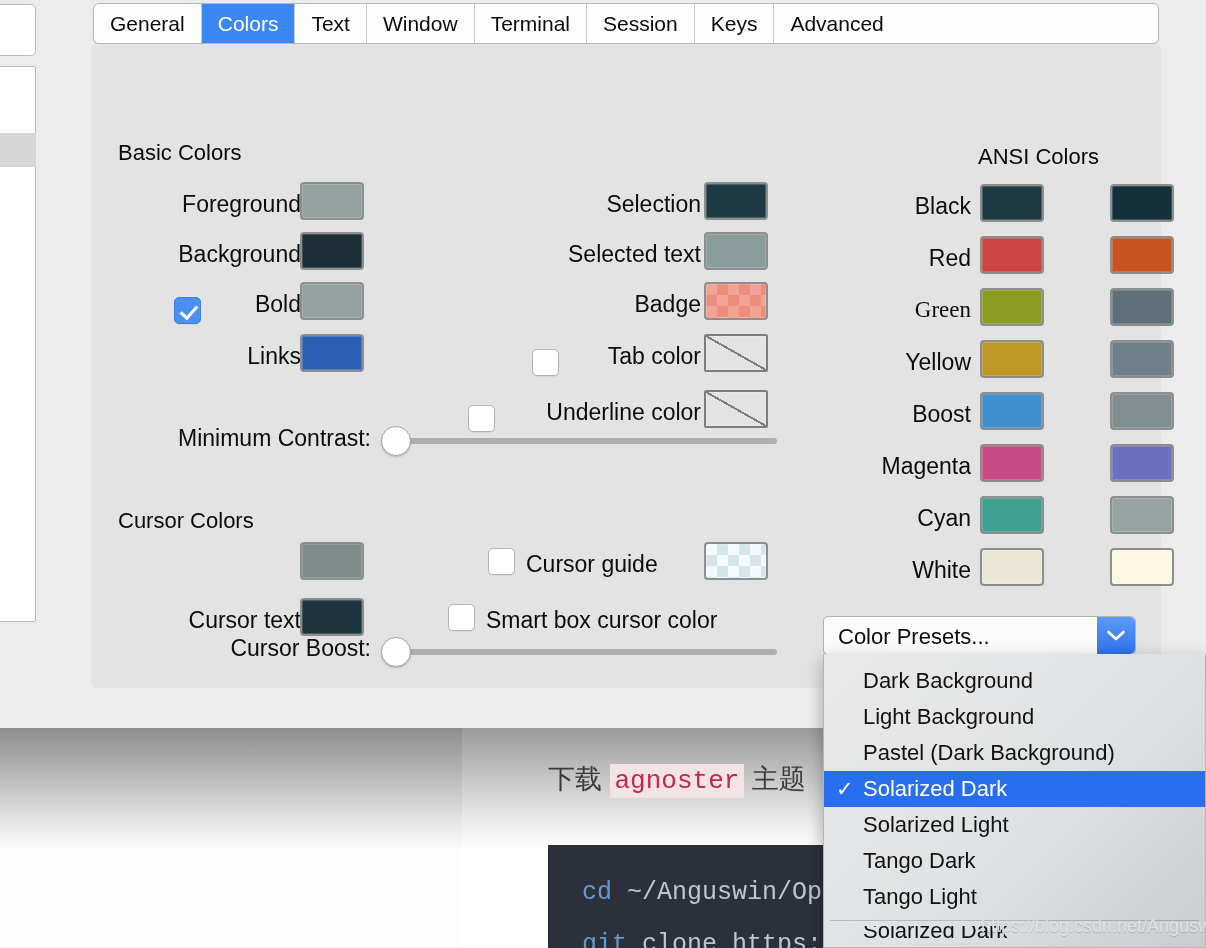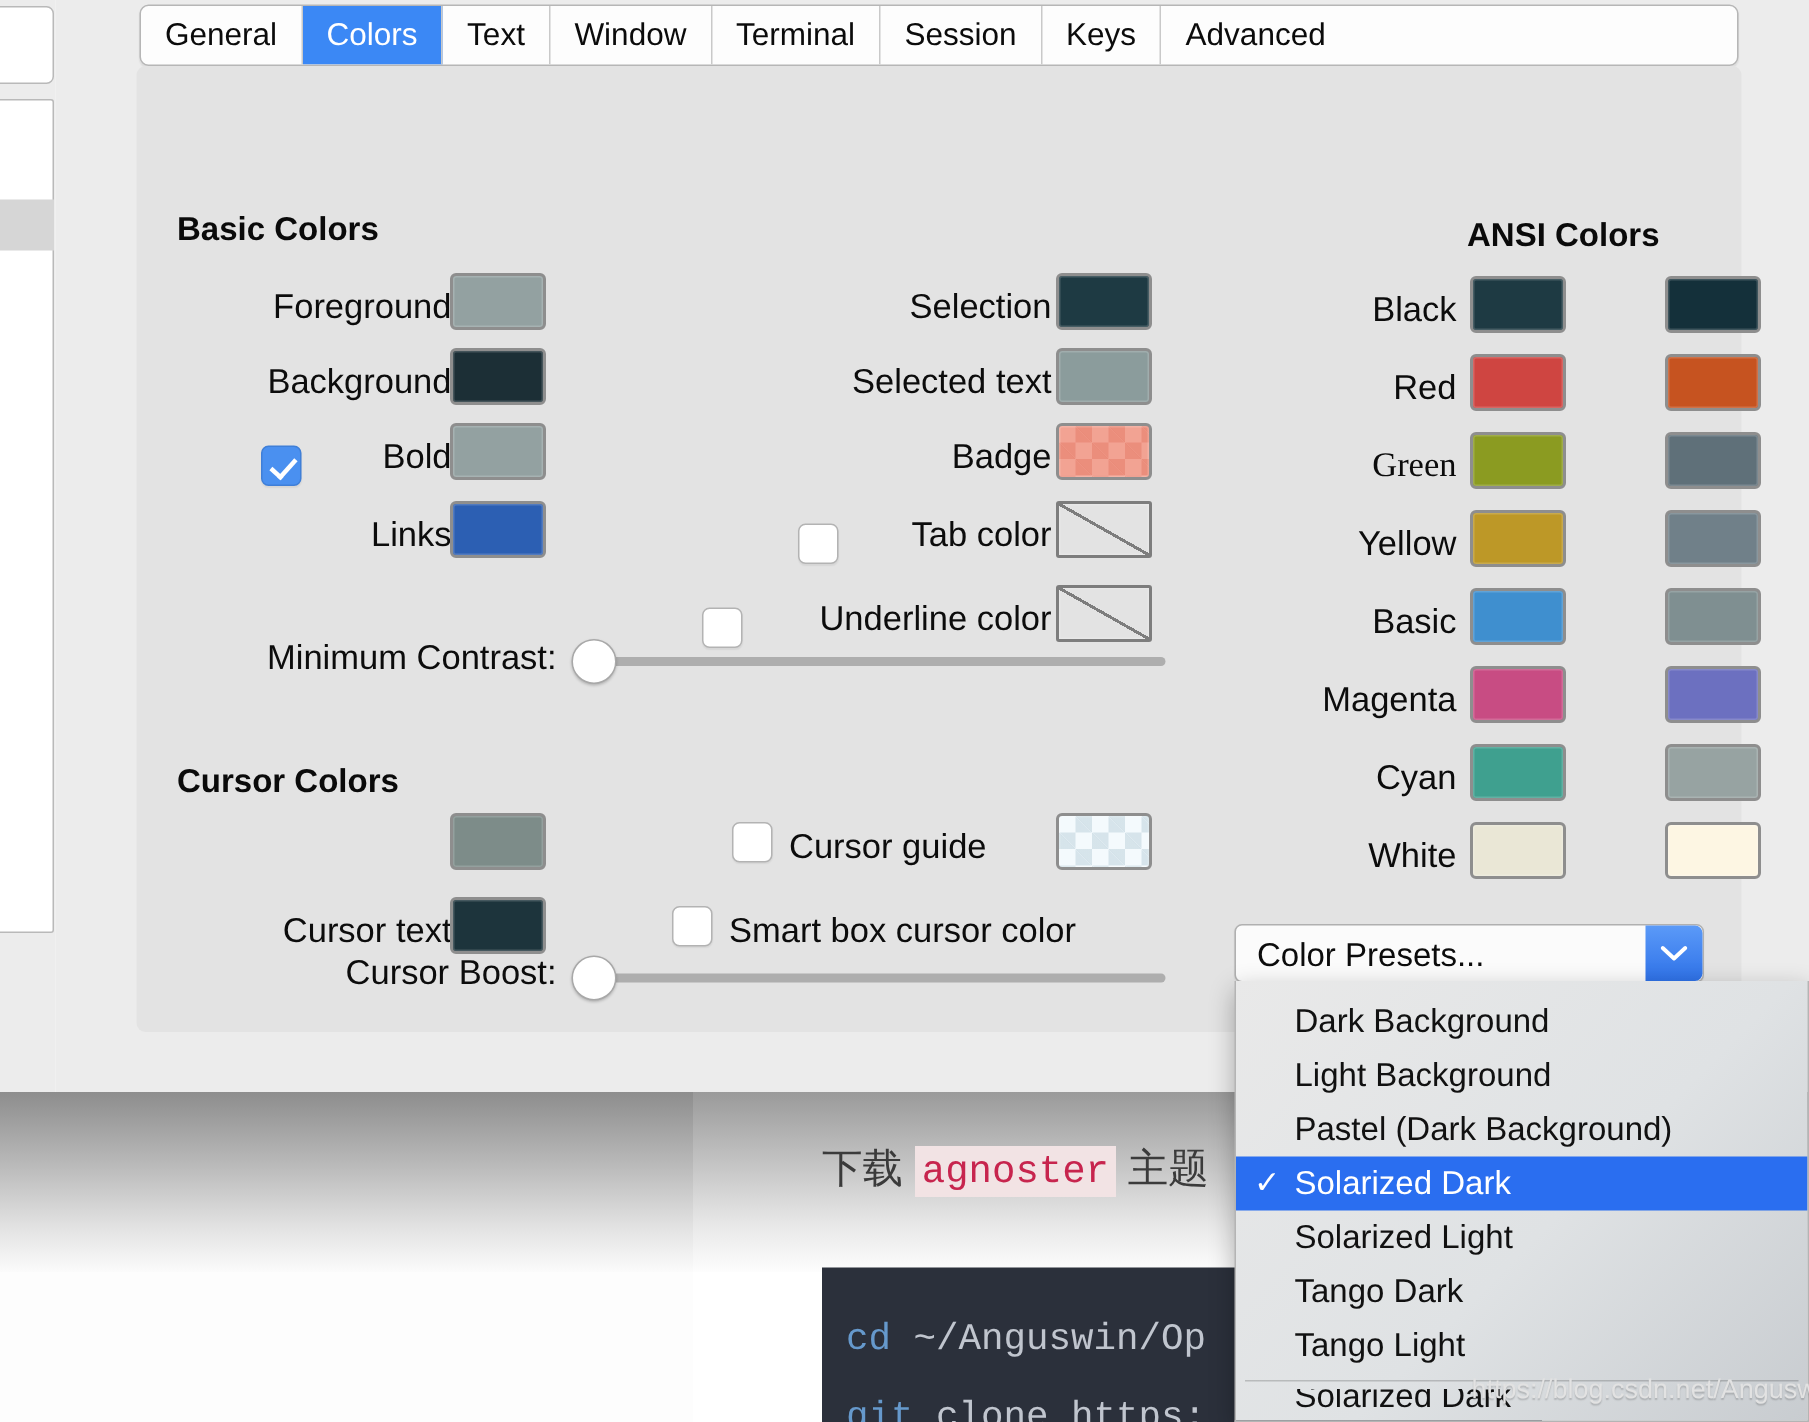--- a/index.html
+++ b/index.html
@@ -26,21 +26,21 @@
   #bg-textline {
     position:absolute; left:548px; top:766px;
     font-size:27px; color:#3b3b3b; white-space:nowrap; line-height:1;
   }
   #bg-textline .code-inline {
     font-family:"Liberation Mono", monospace;
     color:#c7254e; background:#f2e3e4; padding:2px 5px; font-size:26px;
   }
   #bg-codeblock {
     position:absolute; left:548px; top:845px; width:480px; height:103px;
-    background:#2b303b; padding:22px 16px;
+    background:#2b303b; padding:22px 34px;
     font-family:"Liberation Mono", monospace; font-size:25px; line-height:52px;
     white-space:nowrap; overflow:hidden;
   }
   #bg-codeblock .kw { color:#6699cc; }
   #bg-codeblock .tx { color:#c0c5ce; }
 
   
   .sliver { position:absolute; background:#ffffff; border:1px solid #b9b9b9; }
   #sliver-top { left:-24px; top:4px; width:60px; height:52px; border-radius:5px; }
   #sliver-list { left:-24px; top:66px; width:60px; height:556px; border-radius:2px; }
@@ -74,21 +74,21 @@
 
   
   #content-box {
     position:absolute; left:54px; top:44px; width:1070px; height:644px;
     background:#e3e3e3; border-radius:6px;
   }
 
   
   .lbl { position:absolute; font-size:23px; color:#0c0c0c; white-space:nowrap; }
   .lbl.r { text-align:right; }
-  .sect-title { position:absolute; font-size:22px; font-weight:bold; color:#0a0a0a; white-space:nowrap; }
+  .sect-title { position:absolute; font-size:22px; font-weight:normal; color:#0a0a0a; white-space:nowrap; }
 
   
   .swatch {
     position:absolute; width:64px; height:38px; border-radius:4px;
     border:2px solid #8e8e8e; box-shadow:inset 0 0 0 1px rgba(255,255,255,0.18);
   }
   .swatch.empty { background:#e3e3e3; border:2px solid #7d7d7d; border-radius:2px; }
   .swatch.empty::after {
     content:""; position:absolute; left:0; top:0; right:0; bottom:0;
     background:linear-gradient(to top right, transparent calc(50% - 1px), #7d7d7d calc(50% - 1px), #7d7d7d calc(50% + 1px), transparent calc(50% + 1px));
@@ -295,21 +295,21 @@
     <div class="swatch" style="left:1019px; top:192px; background:#c65320;"></div>
 
     <div class="lbl r" style="left:740px; top:253px; width:140px;font-family:Liberation Serif, serif;">Green</div>
     <div class="swatch" style="left:889px; top:244px; background:#8b9b21;"></div>
     <div class="swatch" style="left:1019px; top:244px; background:#5f7079;"></div>
 
     <div class="lbl r" style="left:740px; top:305px; width:140px;">Yellow</div>
     <div class="swatch" style="left:889px; top:296px; background:#bd9827;"></div>
     <div class="swatch" style="left:1019px; top:296px; background:#708089;"></div>
 
-    <div class="lbl r" style="left:740px; top:357px; width:140px;">Basic</div>
+    <div class="lbl r" style="left:740px; top:357px; width:140px;">Boost</div>
     <div class="swatch" style="left:889px; top:348px; background:#3f8fcf;"></div>
     <div class="swatch" style="left:1019px; top:348px; background:#7f8f91;"></div>
 
     <div class="lbl r" style="left:740px; top:409px; width:140px;">Magenta</div>
     <div class="swatch" style="left:889px; top:400px; background:#c84c83;"></div>
     <div class="swatch" style="left:1019px; top:400px; background:#6c70c0;"></div>
 
     <div class="lbl r" style="left:740px; top:461px; width:140px;">Cyan</div>
     <div class="swatch" style="left:889px; top:452px; background:#3fa08f;"></div>
     <div class="swatch" style="left:1019px; top:452px; background:#97a3a2;"></div>

